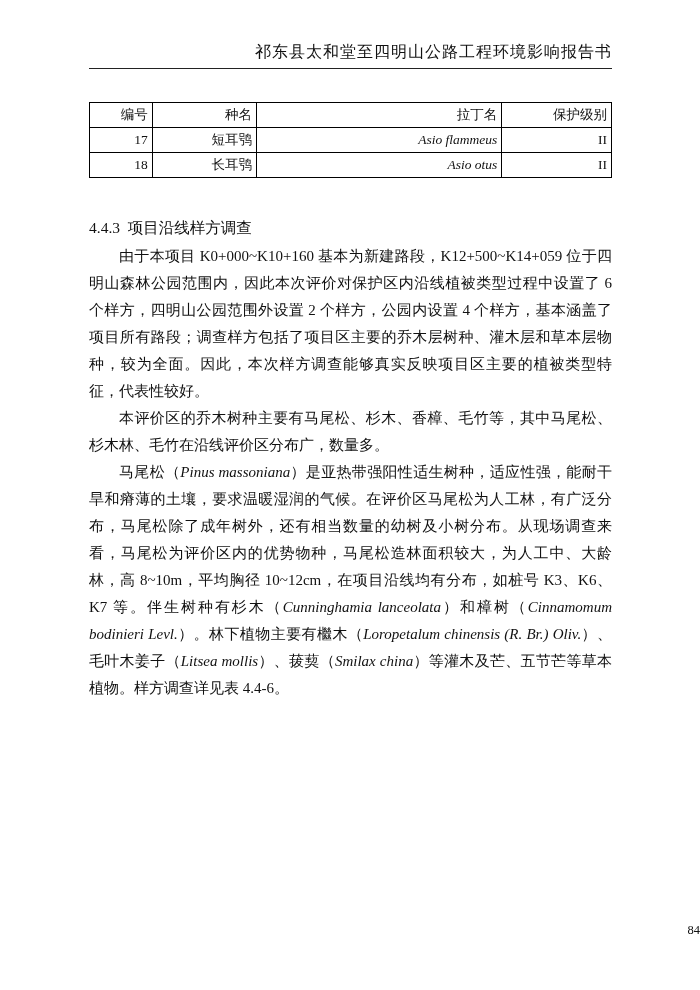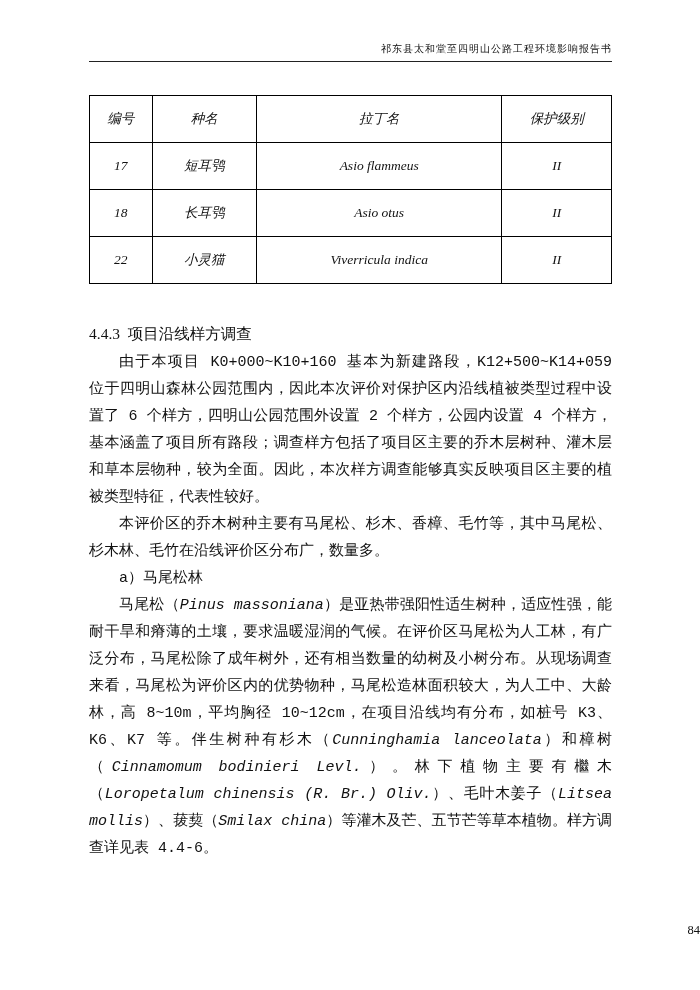--- a/index.html
+++ b/index.html
@@ -9,59 +9,58 @@
     color: #111111;
     font-family: "Liberation Serif", "DejaVu Serif", serif;
     position: relative;
     overflow: hidden;
   }
   .page { padding: 42px 88px 0 89px; }
 
   
   .doc-header {
     text-align: right;
-    font-size: 10px;
+    font-size: 16px;
     letter-spacing: 1px;
     padding-bottom: 5px;
     border-bottom: 1.6px solid #222222;
   }
 
   
   table.species {
     width: 100%;
     border-collapse: collapse;
     margin-top: 33px;
     font-size: 13.5px;
     border: 1.5px solid #000;
   }
   table.species th, table.species td {
     border: 1px solid #000;
     height: 24px;
-    text-align: center;
+    text-align: right;
     vertical-align: middle;
-    padding: 11px 4px;
+    padding: 0 4px;
     font-weight: normal;
-    font-style: italic;
   }
   .col-id    { width: 12%; }
   .col-name  { width: 20%; }
   .col-latin { width: 47%; }
   .col-level { width: 21%; }
   td.latin { font-style: italic; }
 
   
   .content { font-size: 15px; line-height: 27px; text-align: justify; margin-top: 38px; }
   .sec-heading {
     font-size: 15.5px;
     line-height: 24px;
     margin: 22px 0 3px 0;
     white-space: pre-wrap;
   }
   .sec-heading.tight { margin: 3px 0 3px 0; }
-  .content p { margin: 0; text-indent: 2em; font-family: Liberation Mono, monospace; }
+  .content p { margin: 0; text-indent: 2em; }
   .sub-heading { margin: 0; text-indent: 2em; }
 
   
   .footer {
     position: absolute;
     bottom: 52px; left: 0;
     width: 100%;
     text-align: right;
     font-size: 12.5px;
   }
@@ -90,36 +89,29 @@
         <td>短耳鸮</td>
         <td class="latin">Asio flammeus</td>
         <td>II</td>
       </tr>
       <tr>
         <td>18</td>
         <td>长耳鸮</td>
         <td class="latin">Asio otus</td>
         <td>II</td>
       </tr>
-      <tr>
-        <td>22</td>
-        <td>小灵猫</td>
-        <td class="latin">Viverricula indica</td>
-        <td>II</td>
-      </tr>
     </tbody>
   </table>
 
   <div class="content">
     <div class="sec-heading">4.4.3  项目沿线样方调查</div>
     <p>由于本项目 K0+000~K10+160 基本为新建路段，K12+500~K14+059 位于四明山森林公园范围内，因此本次评价对保护区内沿线植被类型过程中设置了 6 个样方，四明山公园范围外设置 2 个样方，公园内设置 4 个样方，基本涵盖了项目所有路段；调查样方包括了项目区主要的乔木层树种、灌木层和草本层物种，较为全面。因此，本次样方调查能够真实反映项目区主要的植被类型特征，代表性较好。</p>
 
     <p>本评价区的乔木树种主要有马尾松、杉木、香樟、毛竹等，其中马尾松、杉木林、毛竹在沿线评价区分布广，数量多。</p>
 
-    <p class="sub-heading">a）马尾松林</p>
     <p><span>马尾松（</span><span style="font-style: italic;">Pinus massoniana</span><span>）是亚热带强阳性适生树种，适应性强，能耐干旱和瘠薄的土壤，要求温暖湿润的气候。在评价区马尾松为人工林，有广泛分布，马尾松除了成年树外，还有相当数量的幼树及小树分布。从现场调查来看，马尾松为评价区内的优势物种，马尾松造林面积较大，为人工中、大龄林，高 8~10m，平均胸径 10~12cm，在项目沿线均有分布，如桩号 K3、K6、K7 等。伴生树种有杉木（</span><span style="font-style: italic;">Cunninghamia lanceolata</span><span>）和樟树（</span><span style="font-style: italic;">Cinnamomum bodinieri Levl.</span><span>）。林下植物主要有檵木（</span><span style="font-style: italic;">Loropetalum chinensis (R. Br.) Oliv.</span><span>）、毛叶木姜子（</span><span style="font-style: italic;">Litsea mollis</span><span>）、菝葜（</span><span style="font-style: italic;">Smilax china</span><span>）等灌木及芒、五节芒等草本植物。样方调查详见表 4.4-6。</span></p>
   </div>
 
 </div>
 
 <div class="footer">
   <span>84</span>
 </div>
 
 </body></html>

